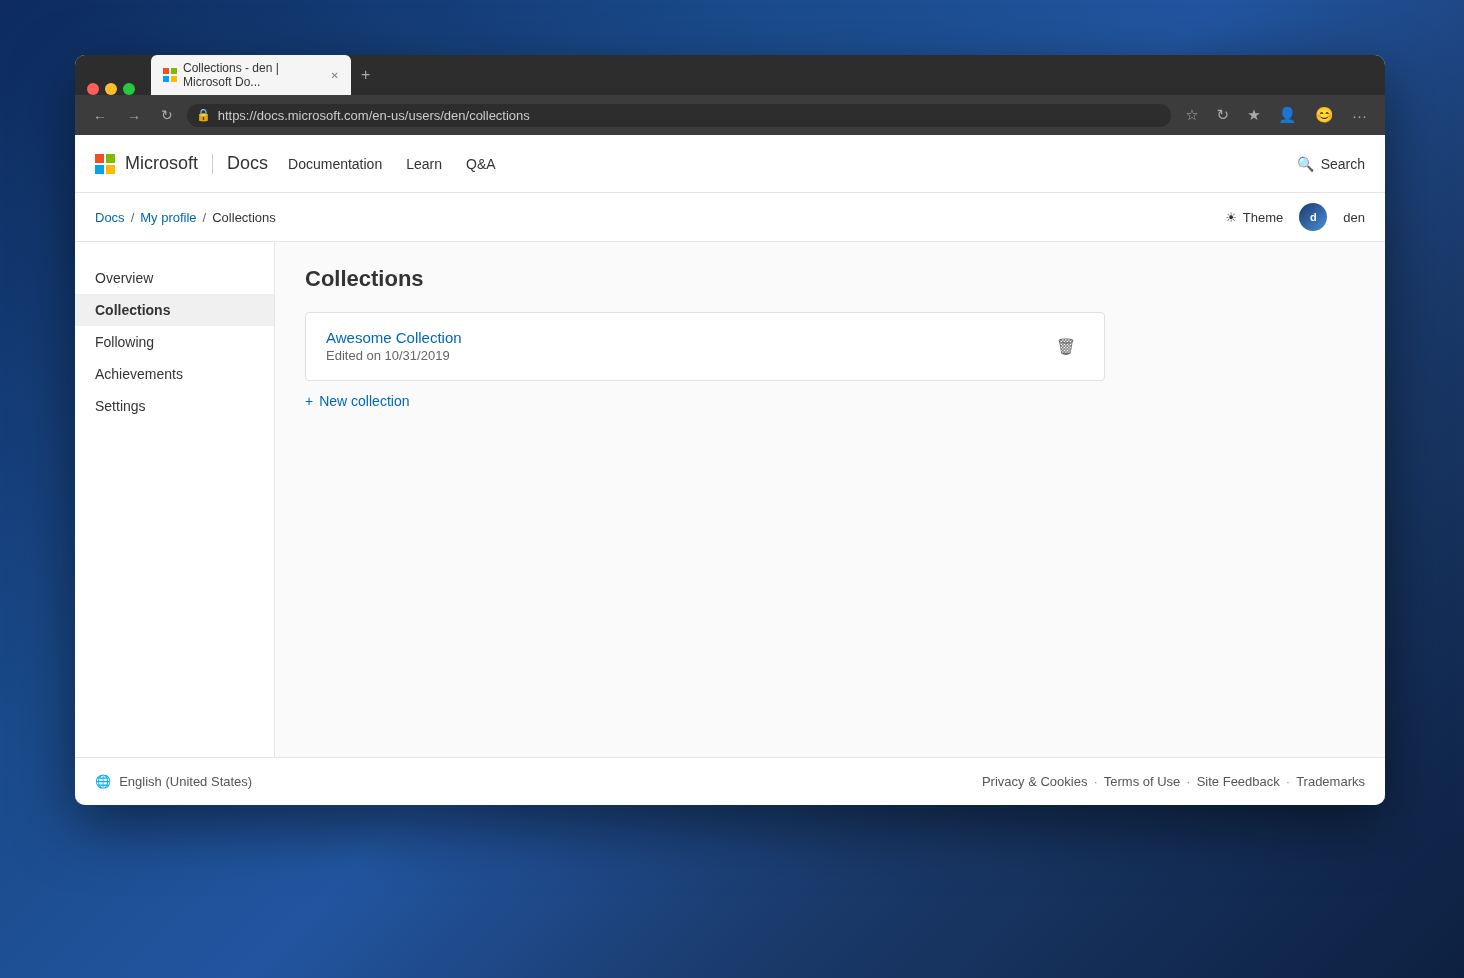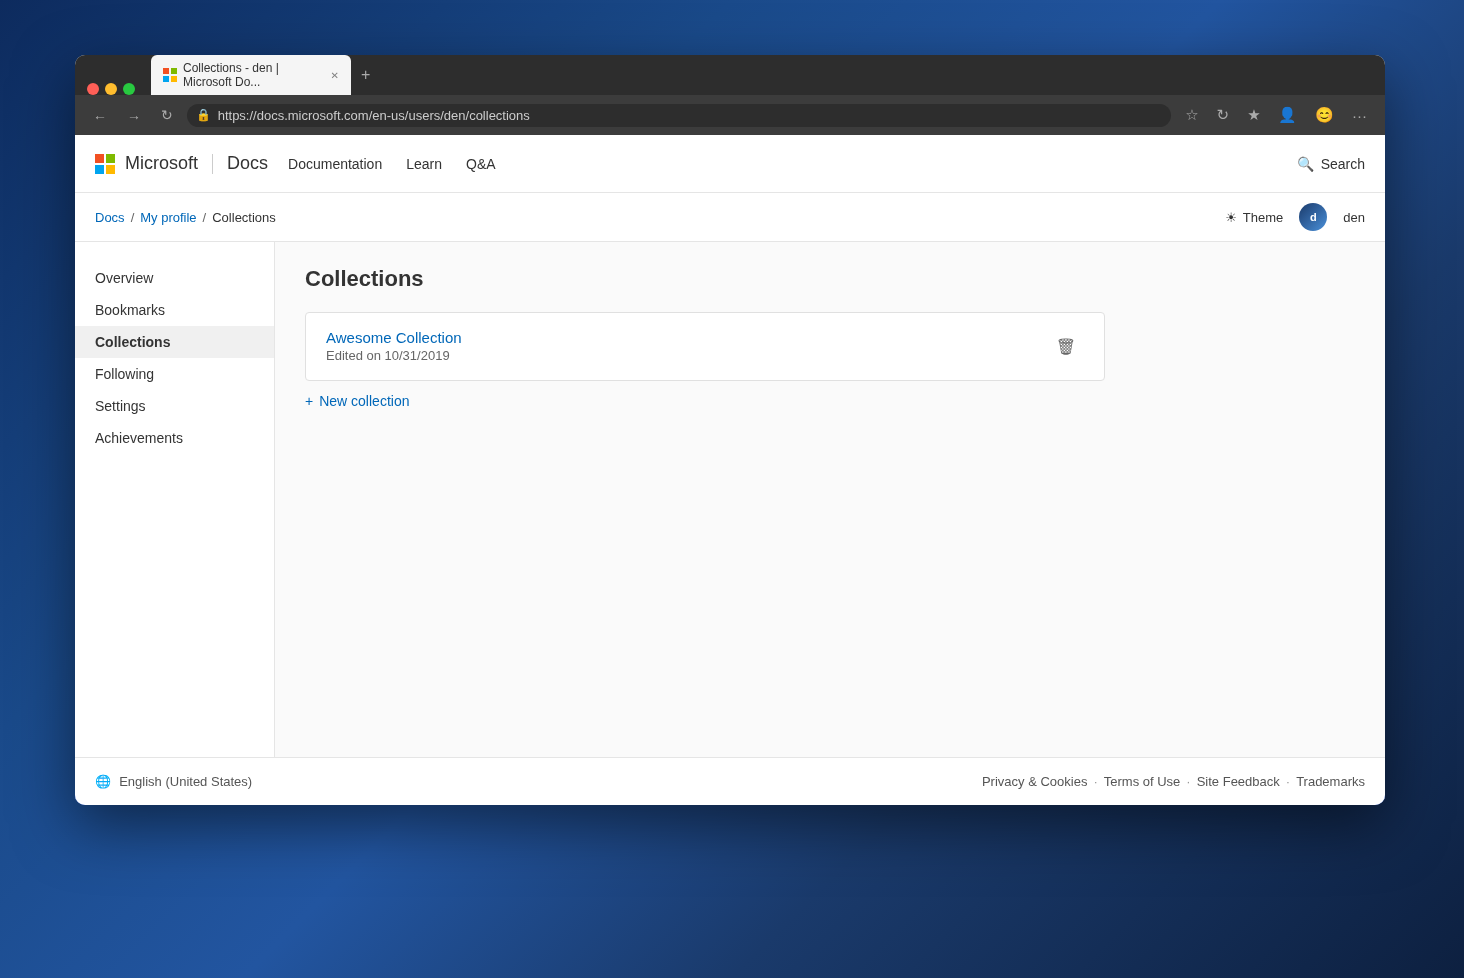--- a/index.html
+++ b/index.html
@@ -536,25 +536,24 @@
           <span>d</span>
         </div>
         <span style="font-size:13px;color:#333;">den</span>
       </div>
     </div>
 
     <div class="main-layout">
 
       <nav class="sidebar">
         <a class="sidebar-item" href="#">Overview</a>
-        <a class="sidebar-item" href="#">Bookmarks</a>
         <a class="sidebar-item active" href="#">Collections</a>
         <a class="sidebar-item" href="#">Following</a>
+        <a class="sidebar-item" href="#">Achievements</a>
         <a class="sidebar-item" href="#">Settings</a>
-        <a class="sidebar-item" href="#">Achievements</a>
       </nav>
 
       <div class="content-area">
         <h1 class="page-title">Collections</h1>
 
         <div class="collection-card">
           <div>
             <a class="collection-card-title" href="#">Awesome Collection</a>
             <span class="collection-card-date">Edited on 10/31/2019</span>
           </div>

